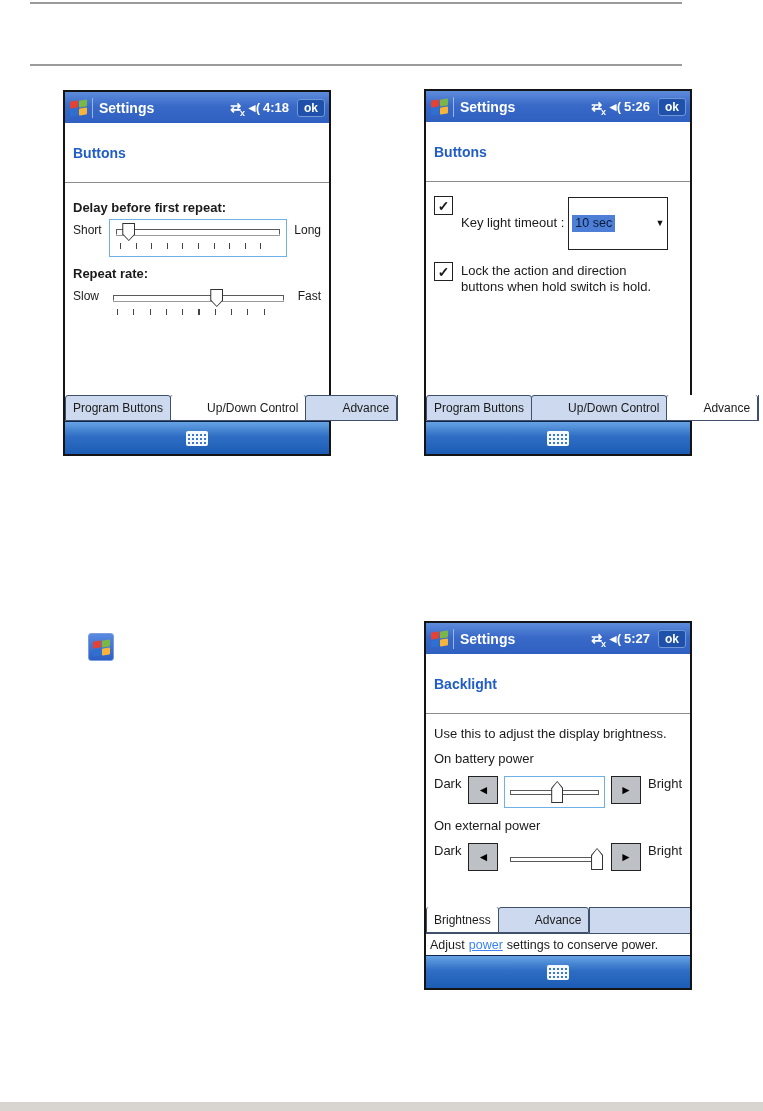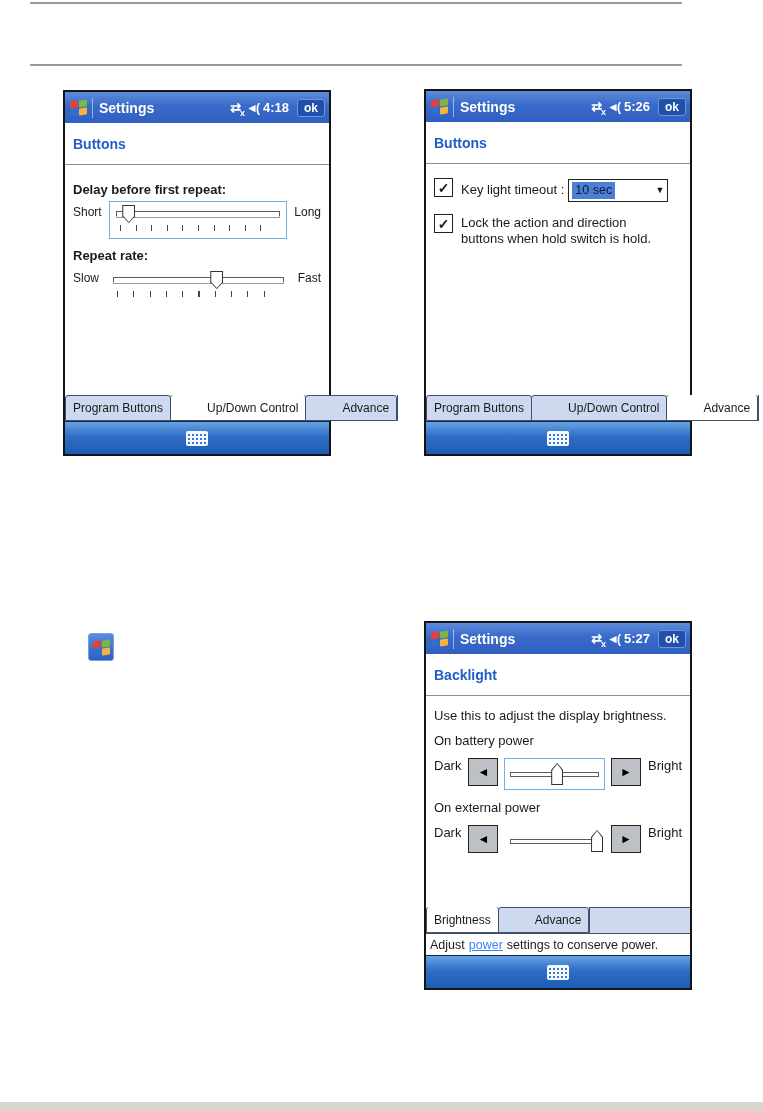--- a/index.html
+++ b/index.html
@@ -29,21 +29,21 @@
   .ok-btn{background:#1f51aa;border:1px solid #7297d6;border-radius:3px;color:#fff;
           font-weight:bold;font-size:12px;padding:1px 6px;margin-left:3px;}
 
   .winflag{position:relative;width:19px;height:17px;flex:0 0 19px;}
   .winflag span{position:absolute;width:8px;height:7px;transform:skewY(-8deg);border-radius:1px;}
   .wf-r{left:1px;top:2px;background:#e34234;}
   .wf-g{left:10px;top:1px;background:#7ab648;}
   .wf-b{left:1px;top:10px;background:#2f6fd0;}
   .wf-y{left:10px;top:9px;background:#f8b33a;}
 
-  .subtitle{flex:0 0 29px;display:flex;align-items:center;padding:6px 8px;
+  .subtitle{flex:0 0 29px;display:flex;align-items:center;padding:15px 8px;
             font-weight:bold;font-size:14px;color:#215dc6;border-bottom:1px solid #8c8c8c;}
 
   .content{flex:1 1 auto;padding:8px 8px 0 8px;overflow:hidden;}
 
   
   .tabrow{flex:0 0 26px;display:flex;align-items:stretch;font-size:12px;}
   .tab{display:flex;align-items:center;padding:0 7px;white-space:nowrap;
        border:1px solid #40506a;border-radius:3px 3px 0 0;background:#ccd9ee;}
   .tab.active{background:#fff;border-top-color:#fff;border-top-width:0;}
   .tab + .tab{margin-left:-1px;padding-left:36px;}
@@ -75,21 +75,21 @@
                 clip-path:polygon(0 0,100% 0,100% 62%,50% 100%,0 62%);}
 
   
   .check-row{display:flex;align-items:flex-start;margin:6px 0 12px 0;}
   .checkbox{flex:0 0 17px;width:17px;height:17px;border:1px solid #222;background:#fff;
             display:flex;align-items:center;justify-content:center;
             font-size:14px;font-weight:bold;line-height:1;margin-right:8px;}
   .check-label{font-size:13px;line-height:1.25;padding-top:1px;}
   .check-label.narrow{max-width:200px;}
   .dropdown{display:inline-flex;align-items:center;width:92px;height:21px;border:1px solid #222;
-            background:#fff;vertical-align:middle;margin-left:4px;padding:0 3px;}
+            background:#fff;vertical-align:middle;margin-left:4px;padding:15px 3px;}
   .dd-sel{background:#4e7fd6;color:#0b1b3a;font-size:12.5px;padding:1px 3px;}
   .dd-arrow{margin-left:auto;font-size:9px;color:#111;}
 
   
   .bl-text{font-size:13px;margin:4px 0 10px 0;}
   .bl-row{display:flex;align-items:flex-start;margin:6px 0 10px 0;}
   .bl-row .end-label{flex:0 0 auto;font-size:13px;}
   .nav-btn{flex:0 0 28px;width:28px;height:26px;background:#bdc0c4;border:1px solid #222;
            display:flex;align-items:center;justify-content:center;font-size:12px;color:#000;
            margin:0 0 0 7px;}

